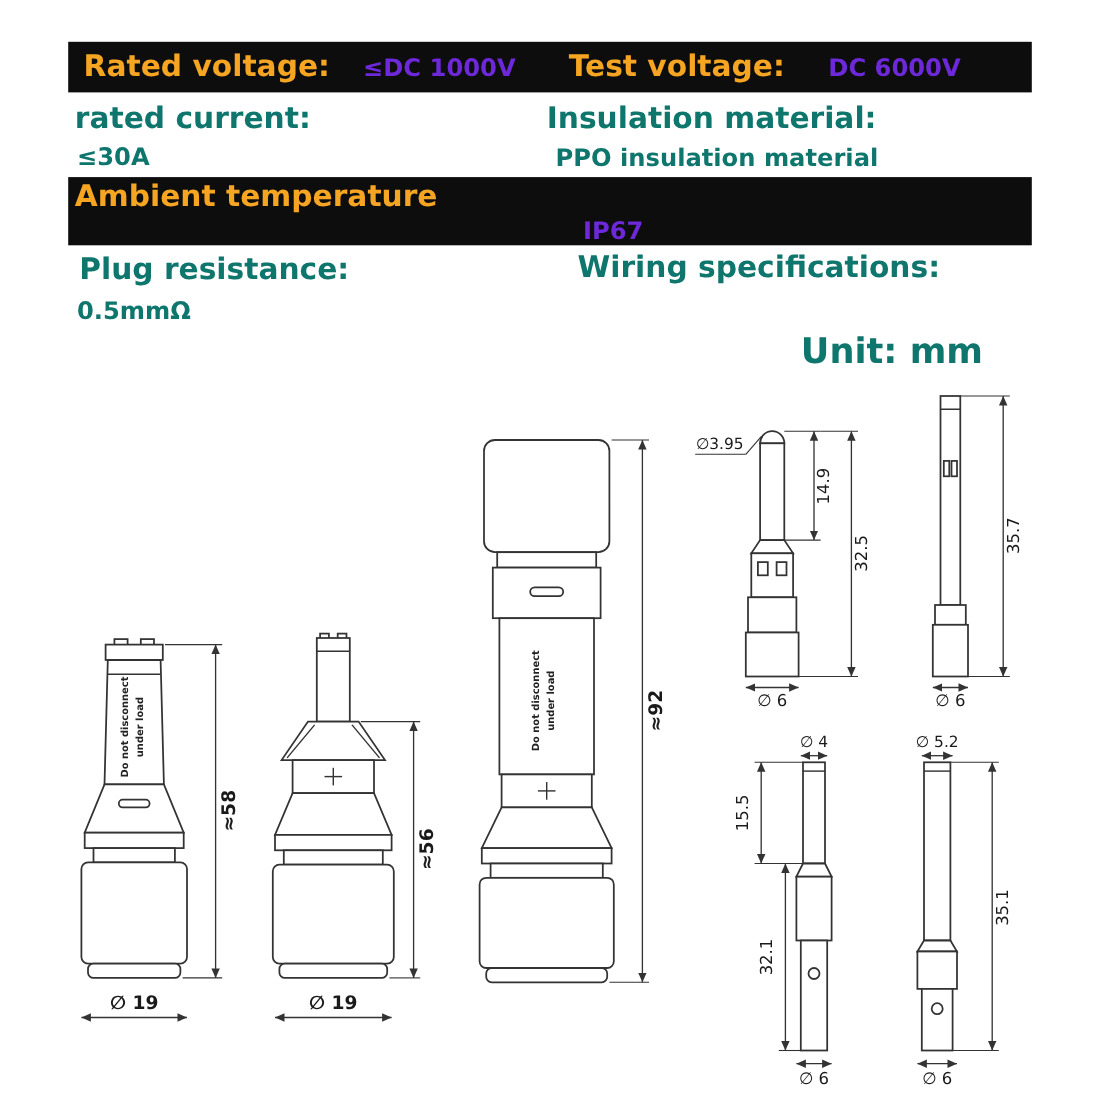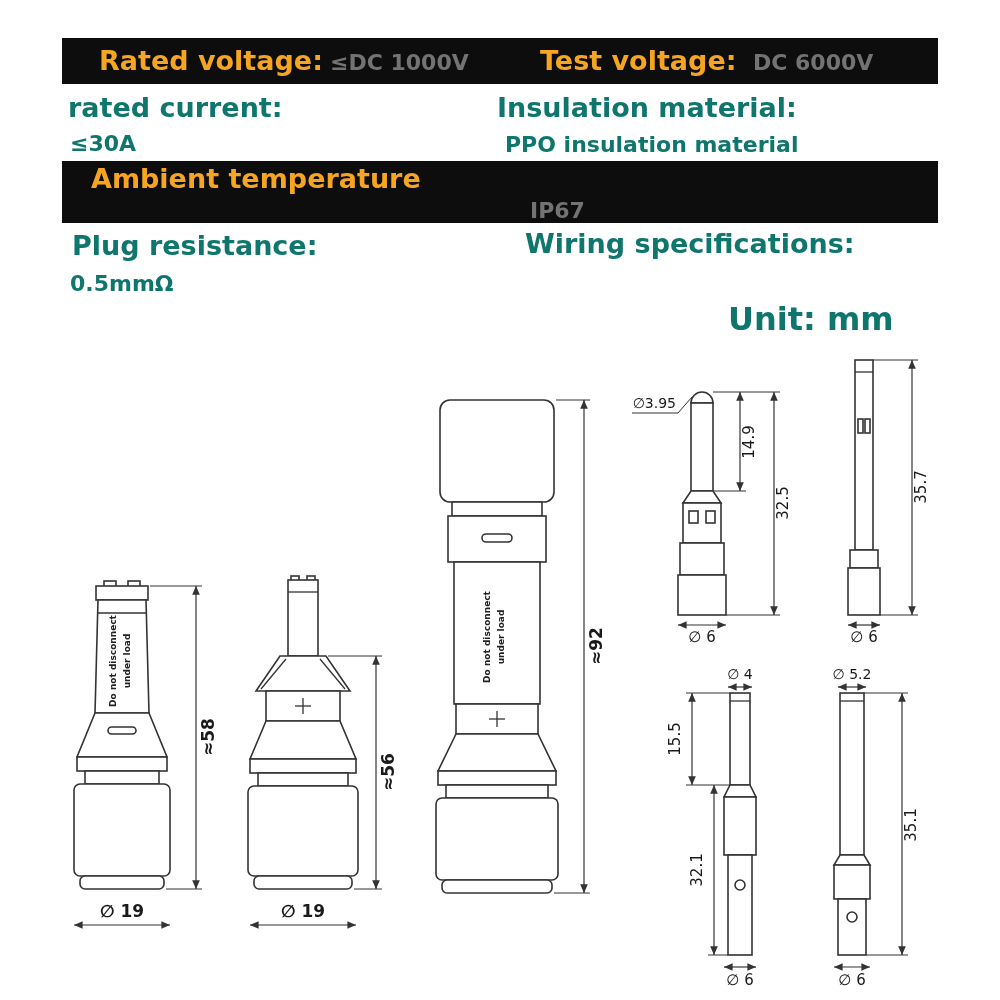--- a/index.html
+++ b/index.html
@@ -2,22 +2,22 @@
 <html><head>
 <meta charset="utf-8">
 <style>
   html,body{margin:0;padding:0;background:#fff;}
   .page{position:relative;width:1000px;height:1000px;background:#fff;overflow:hidden;
         font-family:"DejaVu Sans","Liberation Sans",sans-serif;color:#111;}
   .abs{position:absolute;white-space:nowrap;}
   .bar{position:absolute;left:62px;width:876px;background:#0d0d0d;}
   .bar1{top:38px;height:46px;}
   .bar2{top:161px;height:62px;}
-  .accent{color:#f5a522;font-weight:bold;margin-left:23px;}
-  .white{color:#737373;font-weight:bold;}
+  .accent{color:#f5a522;font-weight:bold;}
+  .white{color:#6d28d9;font-weight:bold;}
   .blk{color:#0f766e;font-weight:bold;}
   .f27{font-size:27px;}
   .f24{font-size:24px;}
   .f22{font-size:22px;}
   .f32{font-size:32px;}
   
   #rv-l{left:76px;top:45px;}   #rv-v{left:330px;top:50px;}
   #tv-l{left:517px;top:45px;}  #tv-v{left:753px;top:50px;}
   #rc-l{left:68px;top:92px;}   #rc-v{left:70px;top:131px;}
   #im-l{left:497px;top:92px;}  #im-v{left:505px;top:132px;}

